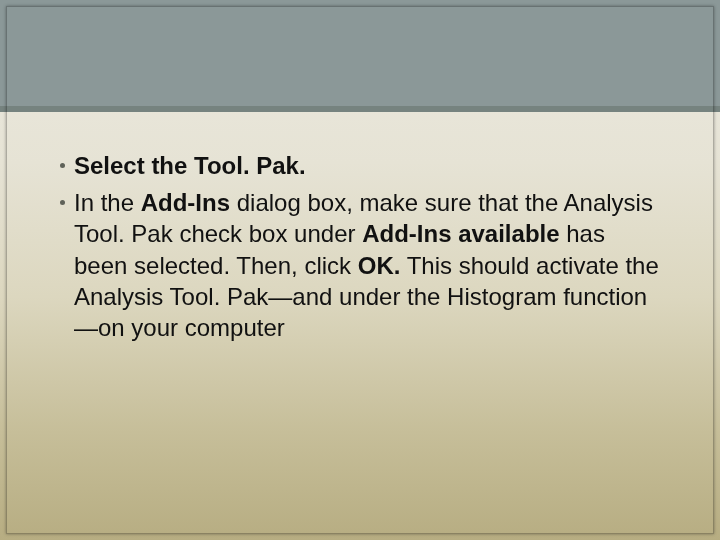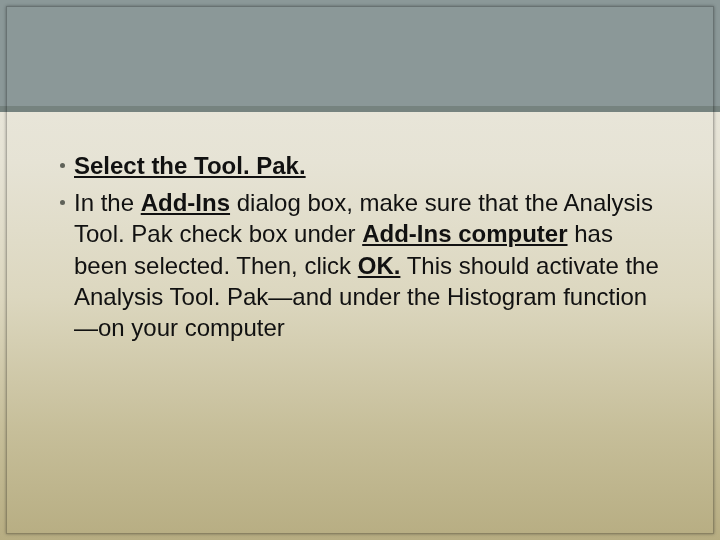--- a/index.html
+++ b/index.html
@@ -57,32 +57,32 @@
     border-radius:50%;
     background:#5f6259;
     margin-top:13px;
     margin-right:9px;
     flex-shrink:0;
   }
   .txt{
     flex:1;
     white-space:normal;
   }
-  .b{font-weight:bold;text-decoration:underline;}
+  .b{font-weight:bold;}
 </style>
 </head>
 <body>
 
 <div class="slide">
   <div class="top-band"></div>
   <div class="outer-frame"></div>
 
   <div class="content">
     <div class="bullet">
       <span class="dot"></span>
       <span class="txt"><span class="b">Select the Tool. Pak.</span></span>
     </div>
     <div class="bullet">
       <span class="dot"></span>
-      <span class="txt"><span>In the </span><span class="b">Add-Ins</span><span> dialog box, make sure that the Analysis Tool. Pak check box under </span><span class="b">Add-Ins computer</span><span> has been selected. Then, click </span><span class="b">OK.</span><span> This should activate the Analysis Tool. Pak—and under the Histogram function—on your computer</span></span>
+      <span class="txt"><span>In the </span><span class="b">Add-Ins</span><span> dialog box, make sure that the Analysis Tool. Pak check box under </span><span class="b">Add-Ins available</span><span> has been selected. Then, click </span><span class="b">OK.</span><span> This should activate the Analysis Tool. Pak—and under the Histogram function—on your computer</span></span>
     </div>
   </div>
 </div>
 
 </body></html>

